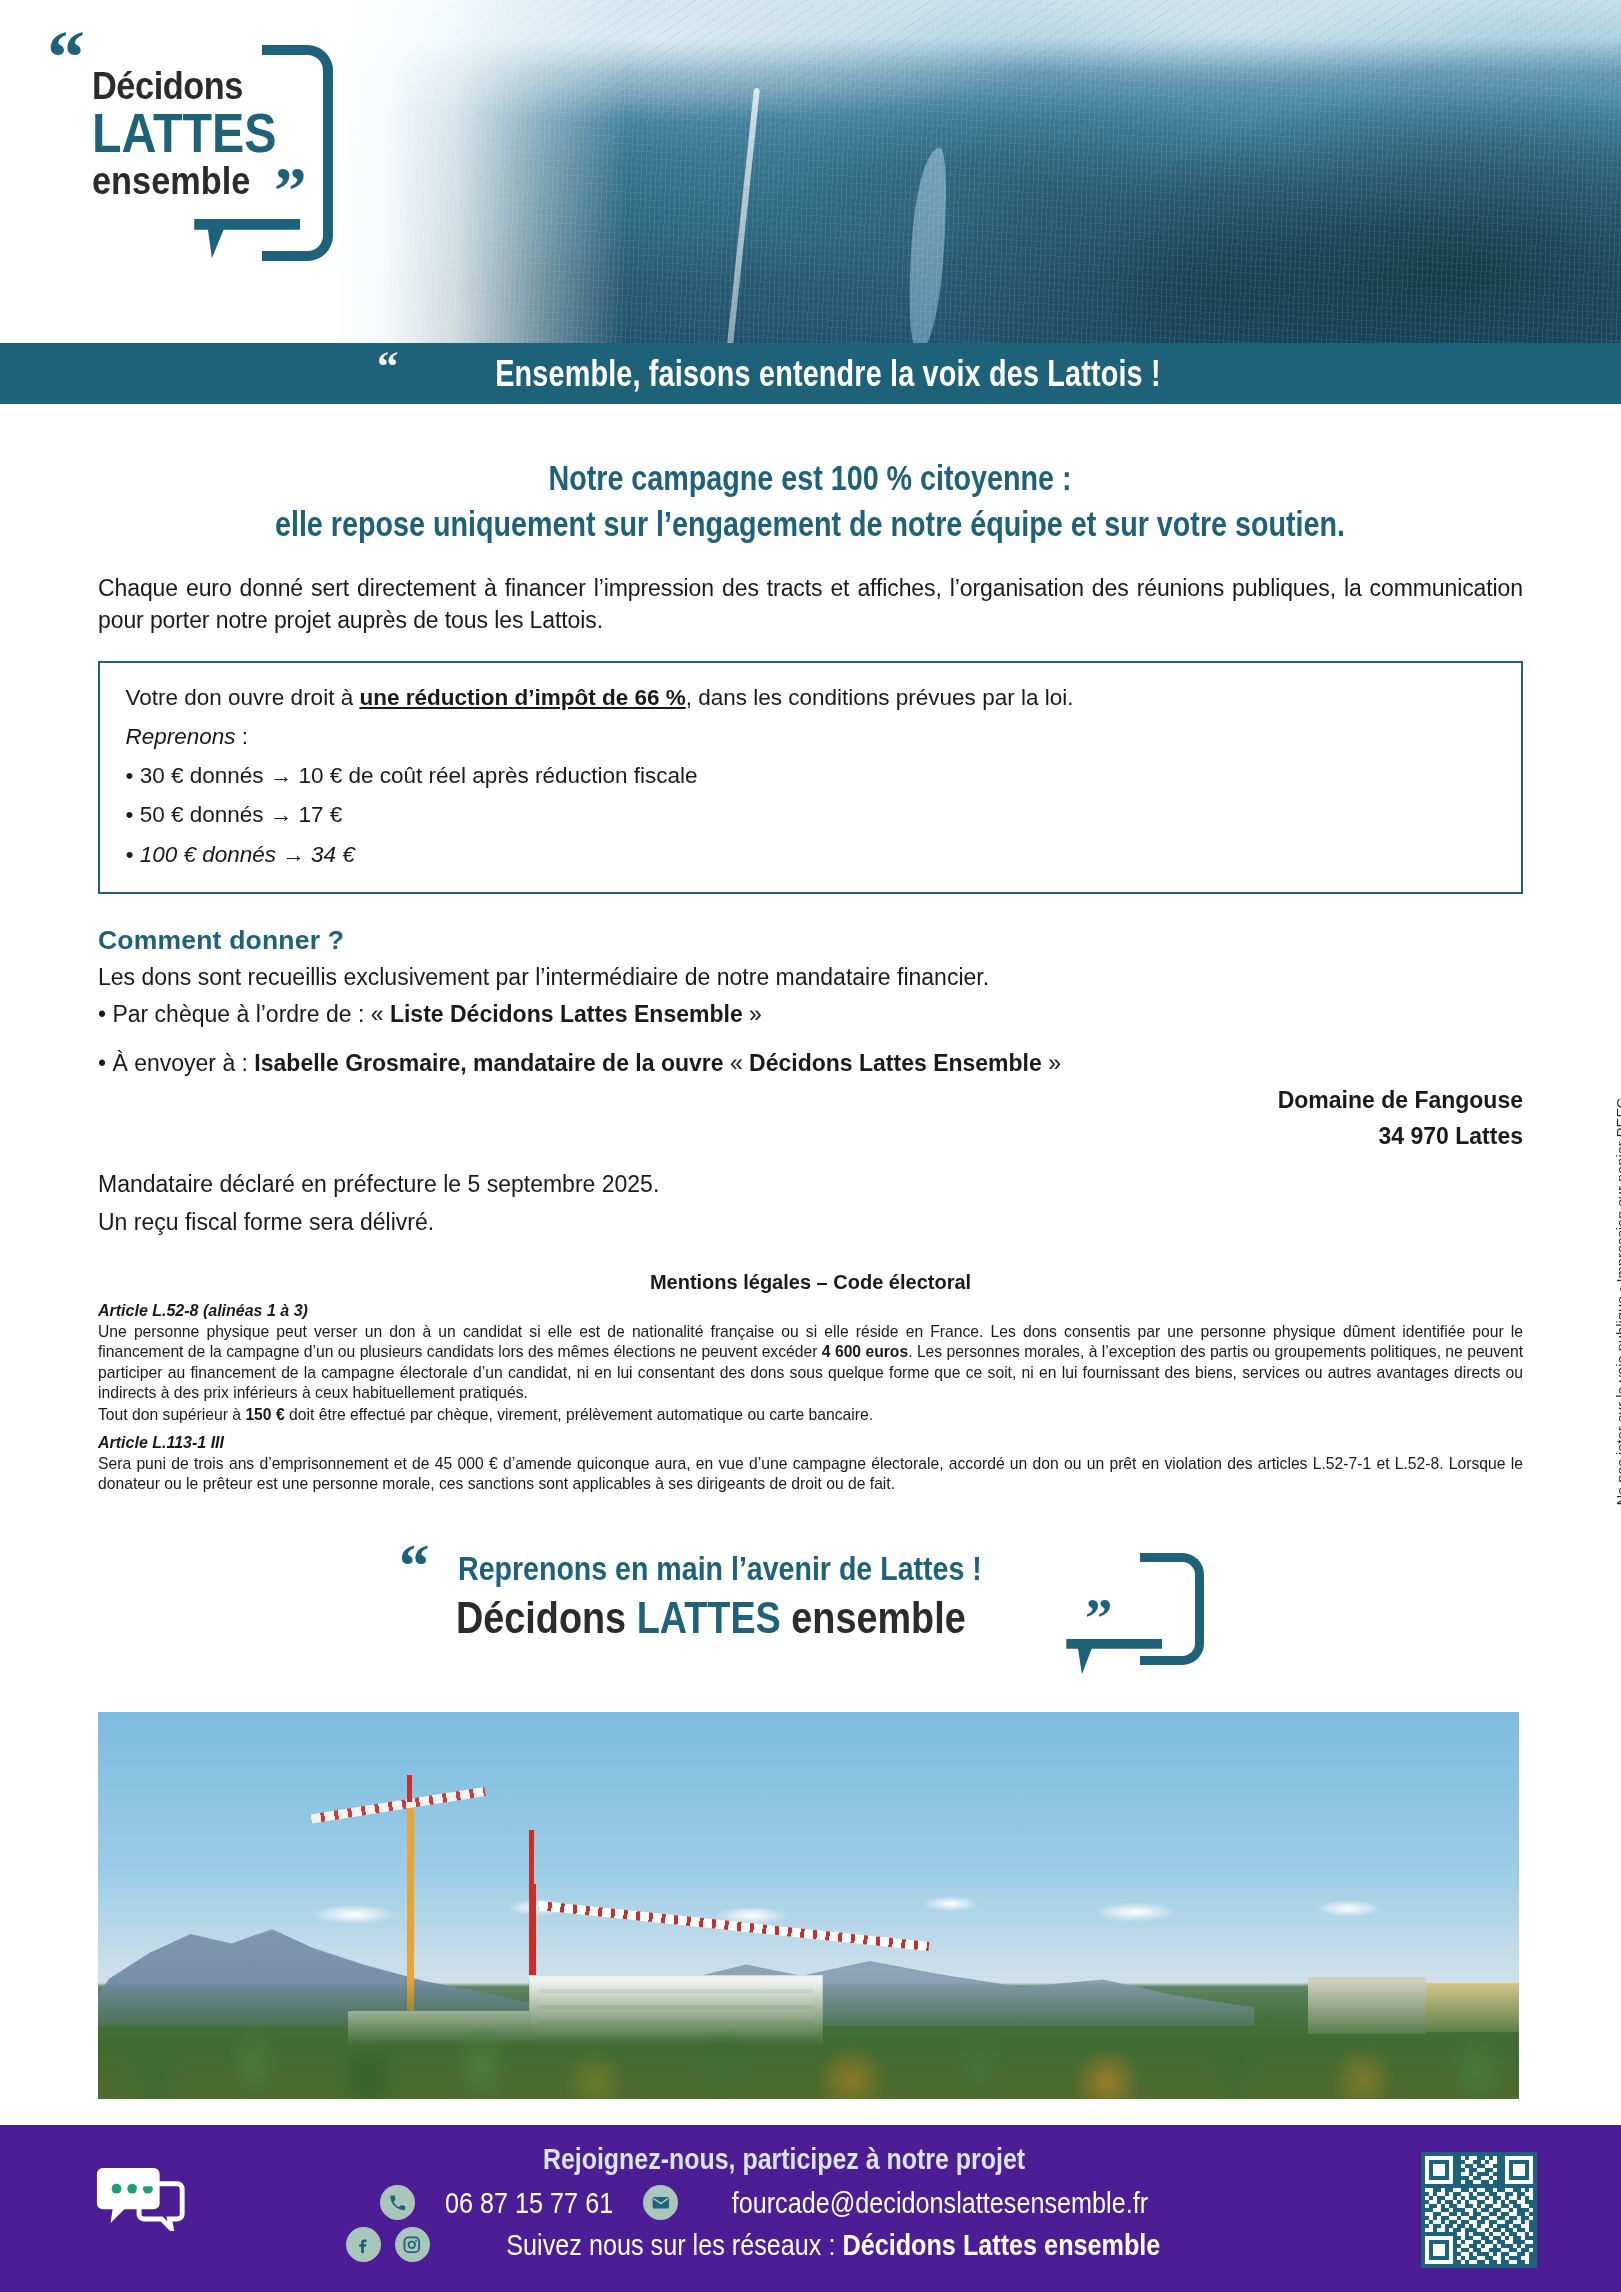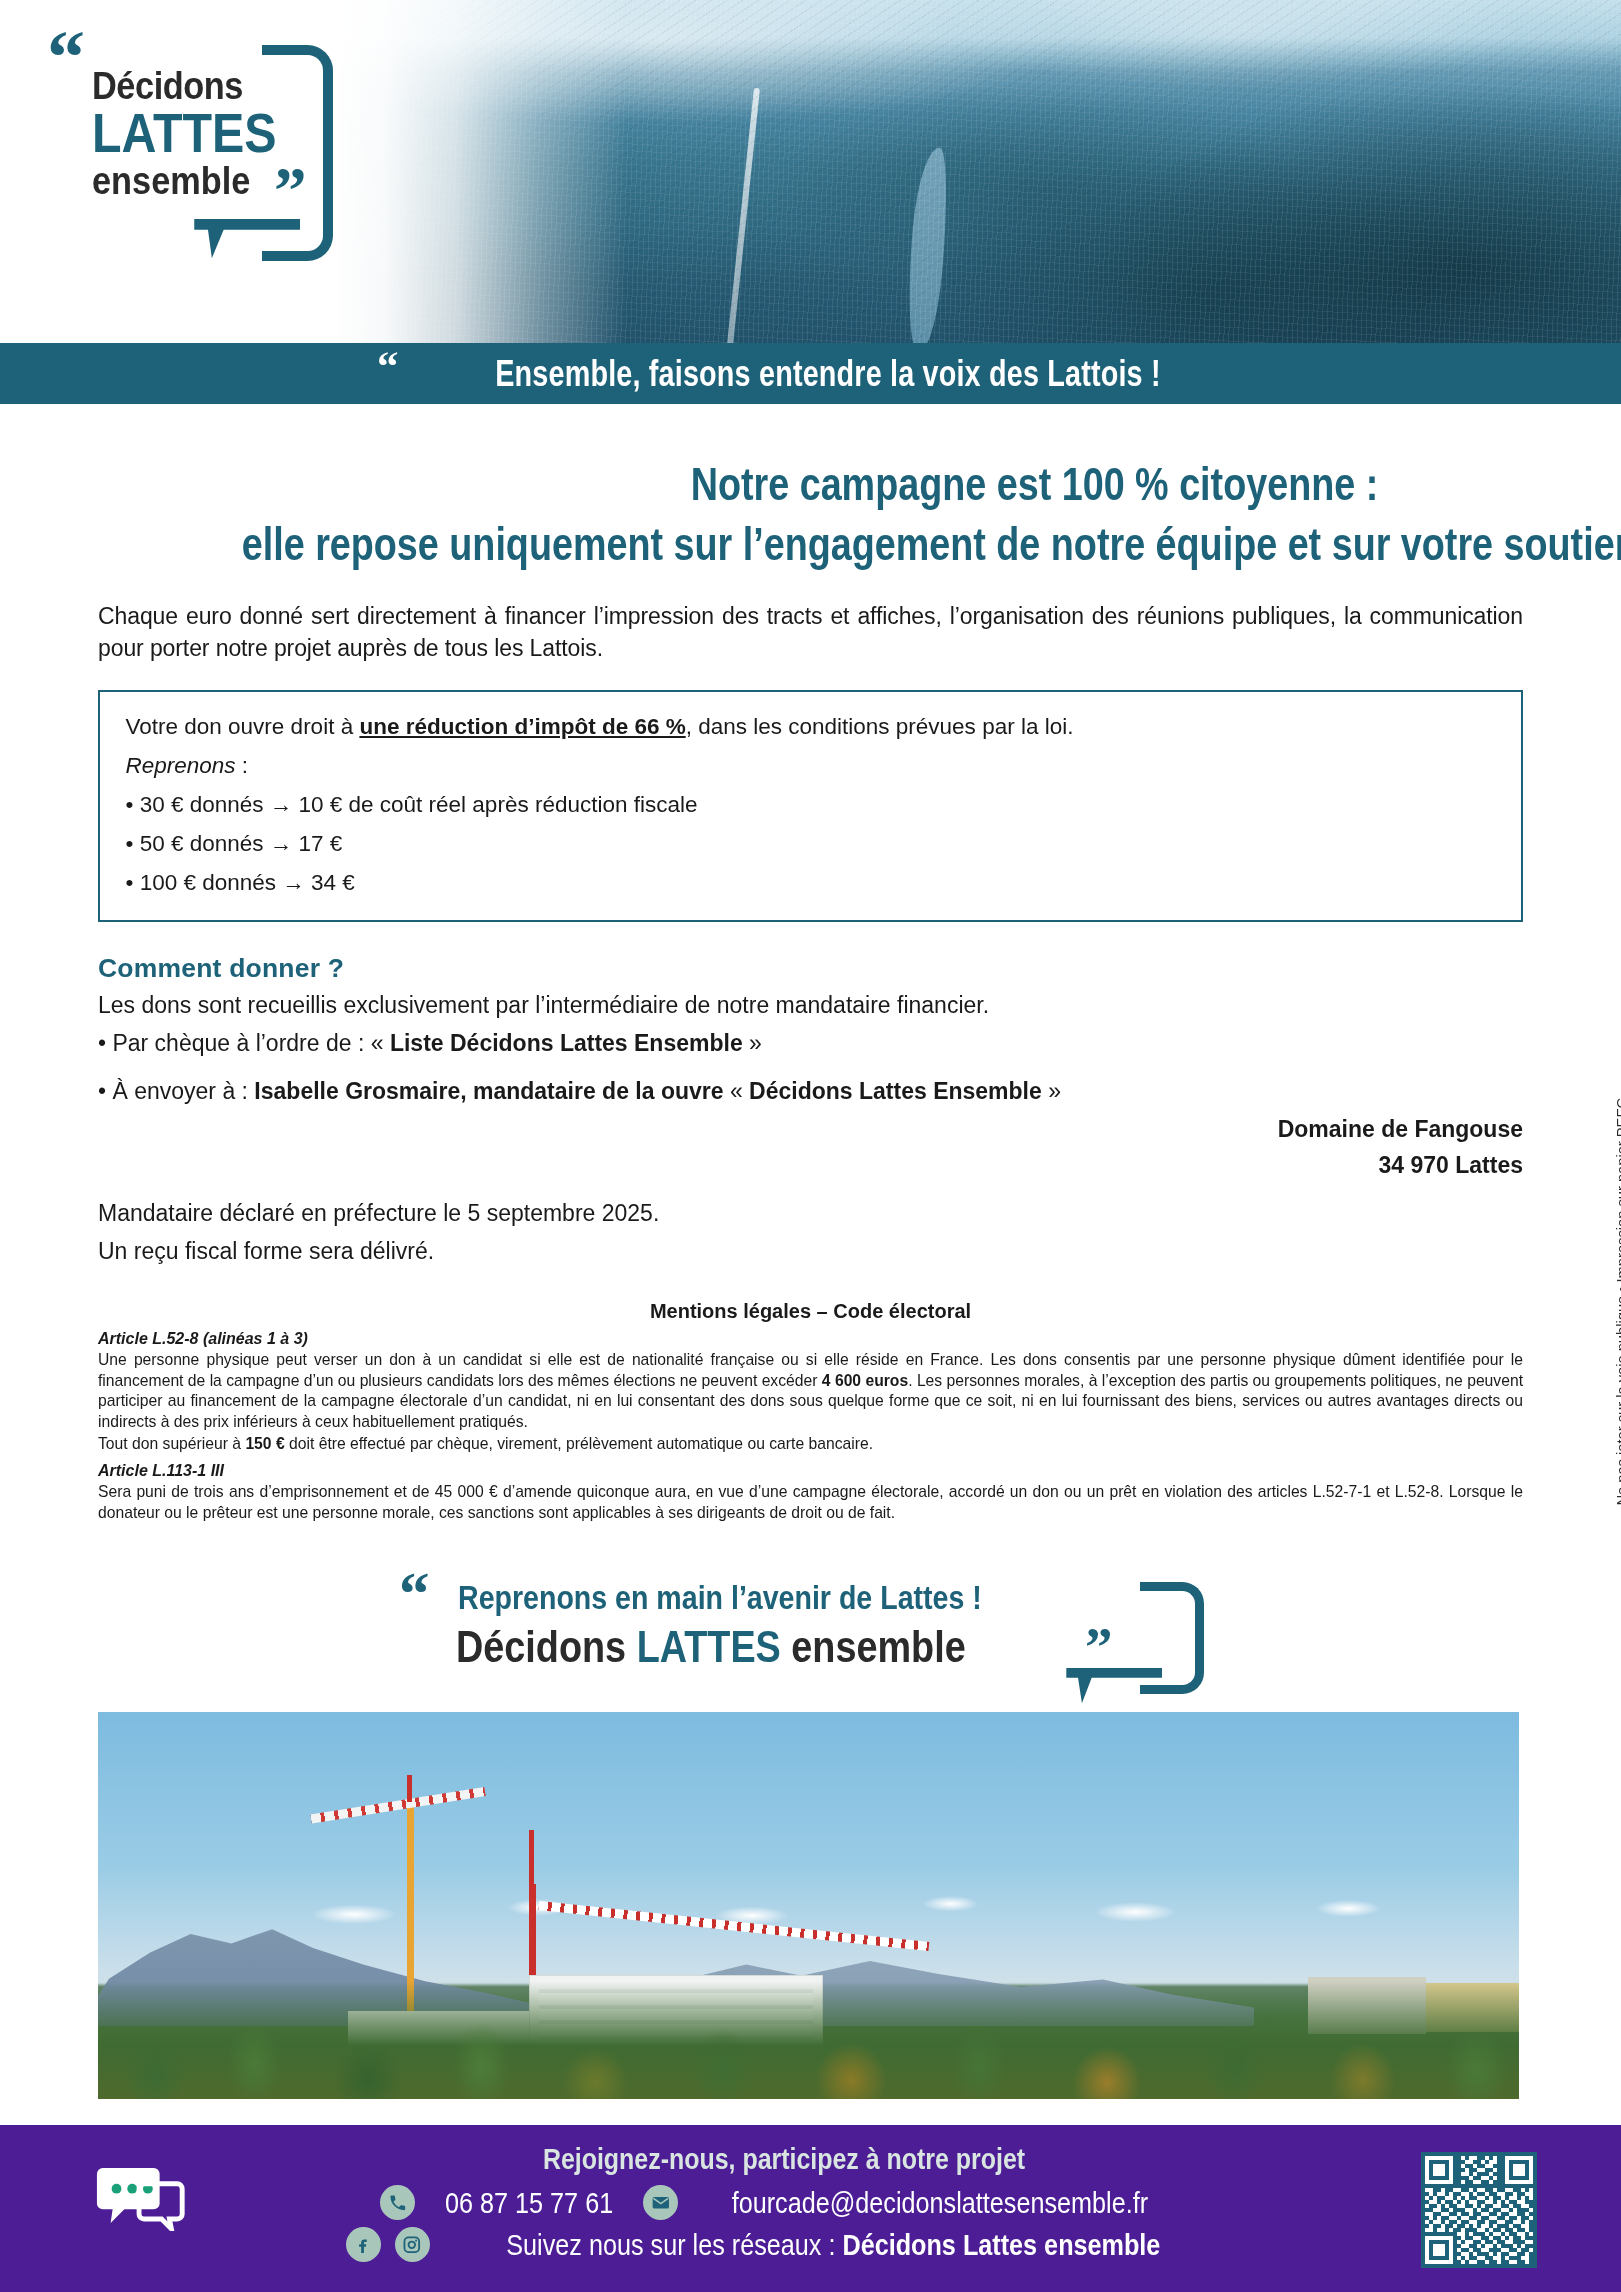--- a/index.html
+++ b/index.html
@@ -93,36 +93,36 @@
   }
   .banner-txt{
     color:#ffffff;font-size:36px;font-weight:700;letter-spacing:0.2px;
     font-family:"Liberation Sans Narrow","Liberation Sans",sans-serif;
     transform:scaleX(.80);transform-origin:center;white-space:nowrap;
   }
 
   
   .content{position:absolute;left:0;top:404px;width:1621px;}
   .headline{
-    text-align:right;color:#1d6278;font-weight:800;
+    text-align:center;color:#1d6278;font-weight:800;
     font-family:"Liberation Sans Narrow","Liberation Sans",sans-serif;
-    font-size:46px;line-height:1.30;padding:51px 118px 0 117px;
+    font-size:35px;line-height:1.30;padding:51px 118px 0 117px;
   }
   .headline div{transform:scaleX(.82);transform-origin:center;white-space:nowrap;}
 
   .intro{
     margin:25.5px 98px 0 98px;font-size:23px;line-height:1.40;
     text-align:justify;color:#1a1a1a;letter-spacing:-0.1px;
   }
 
   .taxbox{
     margin:25.5px 98px 0 98px;border:2.9px solid #1d6278;padding:19.6px 25.5px 21.6px 25.5px;
   }
   .taxbox p{margin:0 0 8.8px 0;font-size:22.5px;line-height:1.35;color:#1a1a1a;}
-  .taxbox p:last-child{margin-bottom:0;}
+  .taxbox p:last-child{margin-bottom:0;font-style:italic;}
   .taxbox .u{font-weight:800;text-decoration:underline;}
   .taxbox .it{font-style:italic;}
 
   .h2{
     margin:31px 0 5.9px 98px;color:#1d6278;font-size:26.5px;font-weight:800;
     font-family:"Liberation Sans Narrow","Liberation Sans",sans-serif;
     letter-spacing:0.2px;
   }
   .body-line{margin:0 98px 6.9px 98px;font-size:23px;line-height:1.34;color:#1a1a1a;}
   .body-line b{font-weight:800;}

